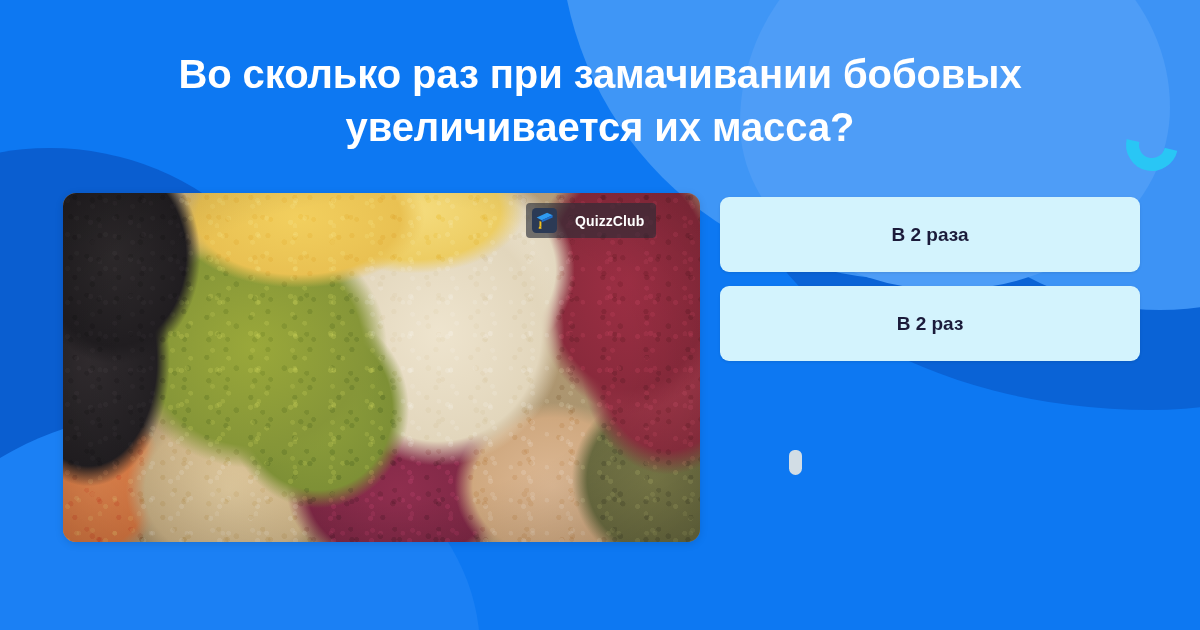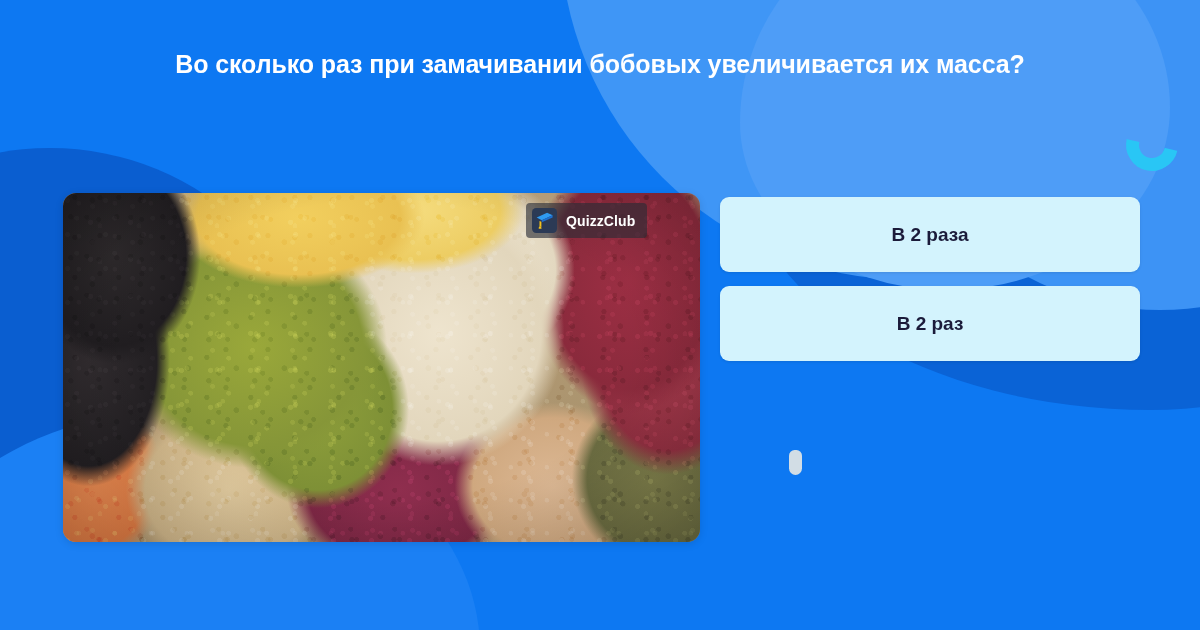--- a/index.html
+++ b/index.html
@@ -78,21 +78,21 @@
   }
 
   
   .question-title {
     position:absolute;
     z-index:3;
     left:60px; top:48px;
     width:1080px;
     text-align:center;
     color:#ffffff;
-    font-size:25px;
+    font-size:40px;
     font-weight:bold;
     line-height:1.33;
     letter-spacing:-0.1px;
   }
 
   
   .photo-card {
     position:absolute;
     z-index:3;
     left:63px; top:193px;
@@ -156,21 +156,21 @@
   .photo-vignette {
     position:absolute; inset:0;
     background:radial-gradient(ellipse at 50% 45%, rgba(0,0,0,0) 55%, rgba(0,0,0,.18) 100%);
   }
 
   
   .watermark {
     position:absolute;
     z-index:4;
     left:526px; top:203px;
-    display:flex; align-items:center; gap:9px;
+    display:flex; align-items:center; gap:18px;
     padding:5px 12px 5px 6px;
     background:rgba(40,44,54,.62);
     border-radius:4px;
   }
   .watermark-logo {
     width:25px; height:25px;
     display:flex; align-items:center; justify-content:center;
     flex:none;
   }
   .watermark-label {

